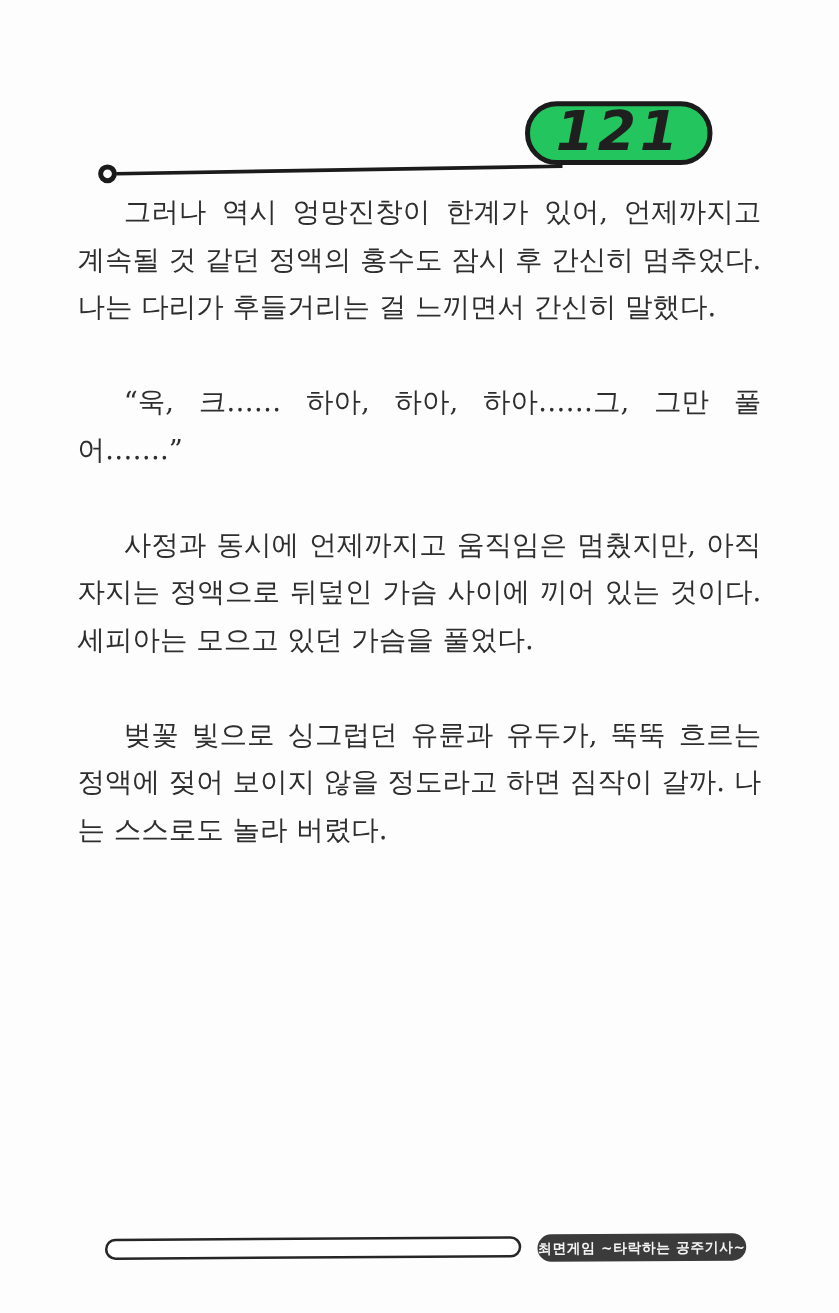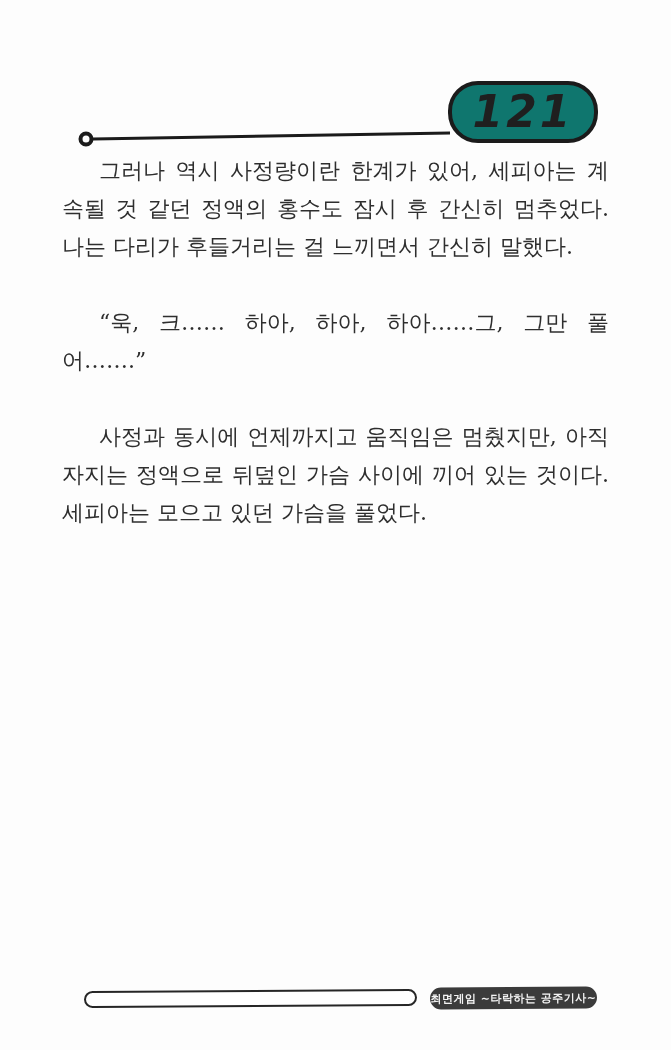--- a/index.html
+++ b/index.html
@@ -18,26 +18,26 @@
 
   
   .header-rule-svg {
     position: absolute;
     left: 0;
     top: 0;
     z-index: 1;
   }
   .page-badge {
     position: absolute;
-    left: 448px;
+    left: 420px;
     top: 81px;
     width: 150px;
-    height: 62px;
+    height: 51px;
     box-sizing: border-box;
-    background: #0f766e;
+    background: #22c55e;
     border: 4px solid #1b1b1b;
     border-radius: 30px;
     z-index: 2;
     display: flex;
     align-items: center;
     justify-content: center;
   }
   .page-badge span {
     font-family: "DejaVu Sans", "Liberation Sans", sans-serif;
     font-style: italic;
@@ -111,26 +111,27 @@
   <svg class="header-rule-svg" width="671" height="160">
     <line x1="93" y1="139" x2="450" y2="133" stroke="#1b1b1b" stroke-width="3"></line>
     <circle cx="86" cy="139" r="5.5" fill="#fdfdfd" stroke="#1b1b1b" stroke-width="4"></circle>
   </svg>
 
   <div class="page-badge">
     <span>121</span>
   </div>
 
   <main class="text-block">
-      <p class="body">그러나 역시 사정량이란 한계가 있어, 세피아는 계속될 것 같던 정액의 홍수도 잠시 후 간신히 멈추었다. 나는 다리가 후들거리는 걸 느끼면서 간신히 말했다.</p>
+      <p class="body">그러나 역시 엉망진창이 한계가 있어, 언제까지고 계속될 것 같던 정액의 홍수도 잠시 후 간신히 멈추었다. 나는 다리가 후들거리는 걸 느끼면서 간신히 말했다.</p>
       <div class="spacer"></div>
       <p class="dialogue">“욱, 크…… 하아, 하아, 하아……그, 그만 풀어…….”</p>
       <div class="spacer"></div>
       <p class="body">사정과 동시에 언제까지고 움직임은 멈췄지만, 아직 자지는 정액으로 뒤덮인 가슴 사이에 끼어 있는 것이다. 세피아는 모으고 있던 가슴을 풀었다.</p>
       <div class="spacer"></div>
+      <p class="body">벚꽃 빛으로 싱그럽던 유륜과 유두가, 뚝뚝 흐르는 정액에 젖어 보이지 않을 정도라고 하면 짐작이 갈까. 나는 스스로도 놀라 버렸다.</p>
     </main>
 
   <div class="footer-bar"></div>
   <div class="footer-badge">
     <span>최면게임 ~타락하는 공주기사~</span>
   </div>
 
 </div>
 
 </body></html>

